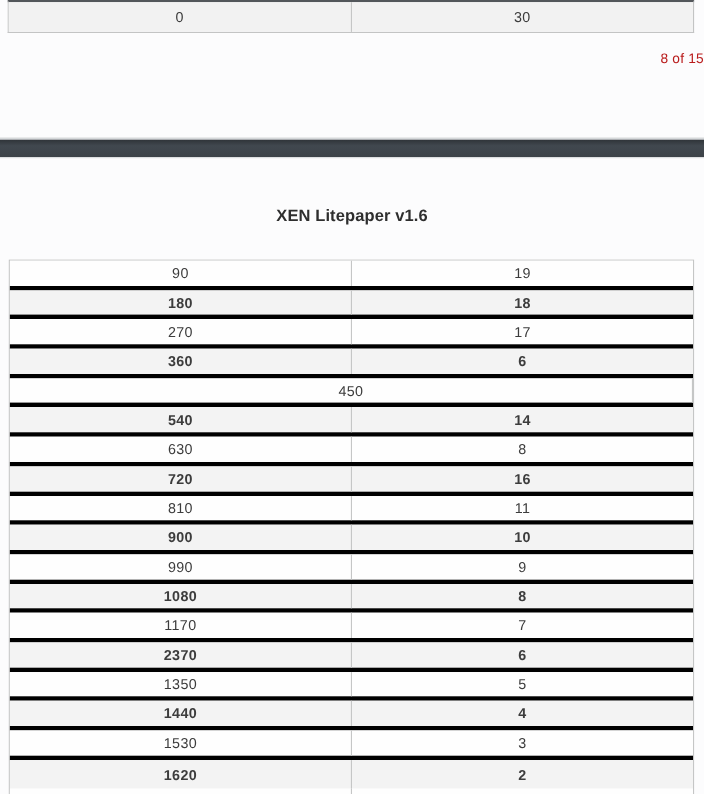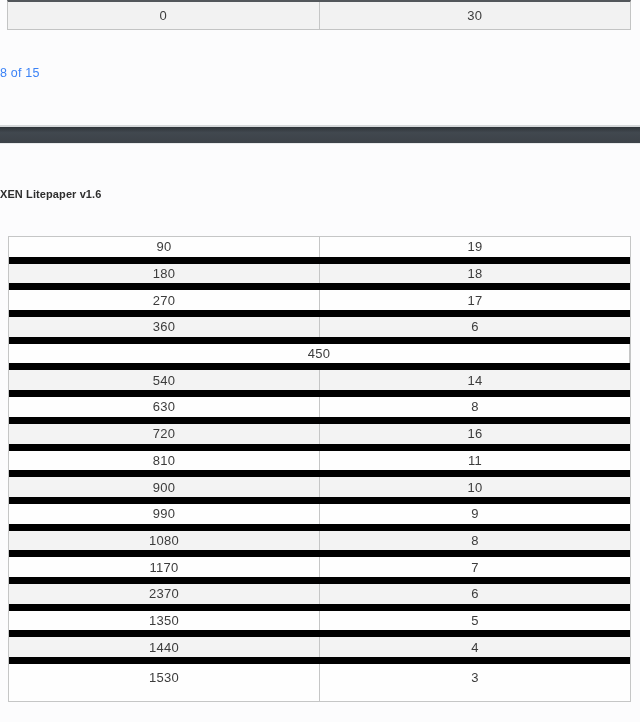--- a/index.html
+++ b/index.html
@@ -20,73 +20,74 @@
     width: 624px;
     border: 1px solid #c3c4c4;
     border-top: 2px solid #53575b;
     box-sizing: border-box;
     background: #f2f2f2;
   }
   #prev-table .trow { height: 27px; }
 
   #page-indicator {
     position: absolute;
-    top: 66px;
+    top: 46px;
     left: 0;
     width: 100%;
-    text-align: left;
+    text-align: right;
     font-size: 12.5px;
-    color: #3b82f6;
+    color: #b91c1c;
     letter-spacing: 0.2px;
   }
 
   
   #separator {
     position: absolute;
     top: 125px;
     left: 0;
     width: 100%;
   }
   #separator .edge-top    { height: 2px;  background: #d5d8da; }
   #separator .band        { height: 16px; background: linear-gradient(180deg, #2f3439 0%, #41484f 35%, #3c4248 100%); }
   #separator .edge-bottom { height: 1px;  background: #e8eaeb; }
 
   
   #doc-title {
     position: absolute;
     top: 188px;
     left: 0;
     width: 100%;
-    font-size: 11px;
+    text-align: center;
+    font-size: 15px;
     font-weight: 700;
     color: #2e2e2e;
     letter-spacing: 0.1px;
   }
 
   #main-table {
     position: absolute;
     top: 236px;
     left: 8px;
     width: 623px;
     border: 1px solid #c5c6c6;
     box-sizing: border-box;
     background: #fefefe;
   }
 
   
   .trow {
     display: flex;
-    border-bottom: 7px solid #000000;
+    border-bottom: 4px solid #000000;
     box-sizing: border-box;
     background: #fefefe;
   }
   .trow:last-child { border-bottom: none; }
   #prev-table .trow { border-bottom: none; background: #f2f2f2; }
   #main-table .trow { height: 26.7px; }
-  #main-table .trow.striped { background: #f3f3f3; }
+  #main-table .trow.striped { background: #f3f3f3; font-weight: bold; }
   .tcell {
     flex: 1 1 50%;
     display: flex;
     align-items: center;
     justify-content: center;
     font-size: 13px;
     color: #3c3c3c;
     letter-spacing: 0.3px;
     overflow: hidden;
   }
@@ -179,18 +180,22 @@
         <div class="tcell">5</div>
       </div>
       <div class="trow striped">
         <div class="tcell">1440</div>
         <div class="tcell">4</div>
       </div>
       <div class="trow">
         <div class="tcell">1530</div>
         <div class="tcell">3</div>
       </div>
+      <div class="trow striped">
+        <div class="tcell">1620</div>
+        <div class="tcell">2</div>
+      </div>
     </div>
   <div class="trow partial">
     <div class="tcell"></div>
     <div class="tcell"></div>
   </div>
 </div>
 
 </body></html>

